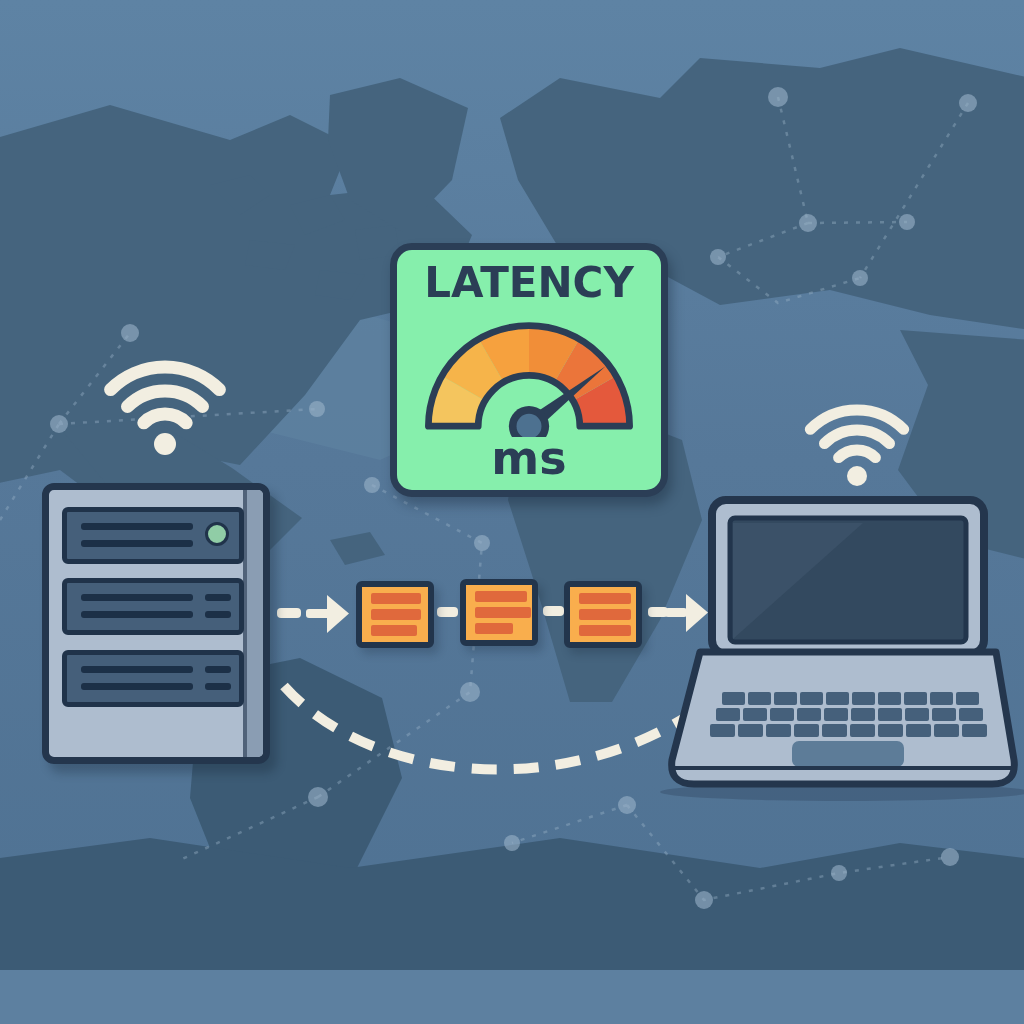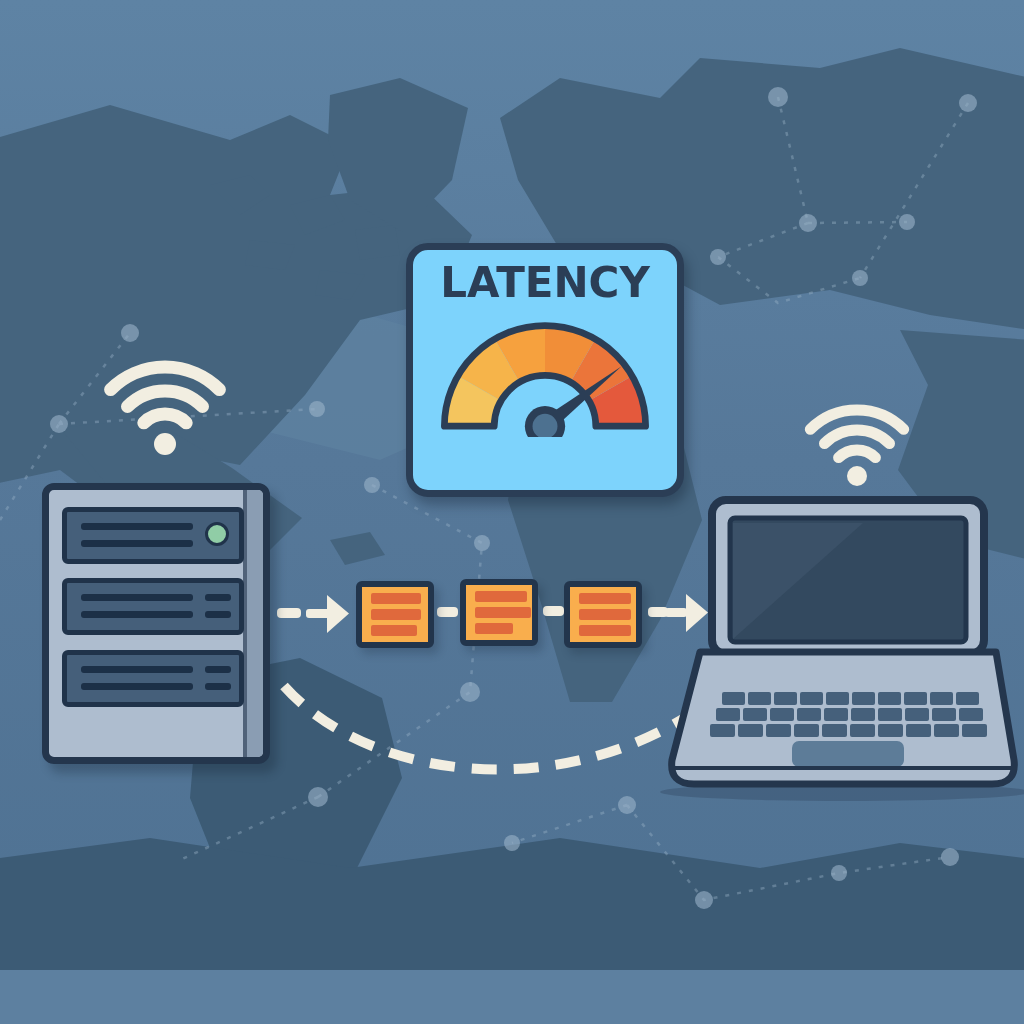--- a/index.html
+++ b/index.html
@@ -34,24 +34,23 @@
   
   .packet{
     position:absolute;top:581px;width:78px;height:67px;background:#f9ae4d;
     border:6px solid #22354c;border-radius:6px;box-sizing:border-box;
     padding:6px 0 0 9px;box-shadow:5px 6px 8px rgba(18,32,48,.22);
   }
   .packet .bar{height:11px;background:#e0693c;border-radius:2px;margin-bottom:5px;}
   
   .card{
     position:absolute;left:390px;top:243px;width:278px;height:254px;
-    background:#7dd3fc;border:7px solid #2b3e56;border-radius:22px;
+    background:#86efac;border:7px solid #2b3e56;border-radius:22px;
     box-sizing:border-box;text-align:center;
     box-shadow:4px 8px 12px rgba(18,32,48,.35);
-    margin-left:16px;
   }
   .card .title{
     margin-top:10px;font-size:42px;font-weight:800;color:#2b3e56;
     letter-spacing:0px;line-height:1.1;
   }
   .card .unit{margin-top:-2px;font-size:46px;font-weight:800;color:#2b3e56;line-height:1;}
   .gauge{display:block;margin:4px auto 0;}
 </style>
 </head>
 <body>
@@ -191,20 +190,21 @@
       <path d="M29.1,68.5 A105,105 0 0 1 67.5,30.1 L93.5,75.1 A53,53 0 0 0 74.1,94.5 Z" fill="#f6b44a"></path>
       <path d="M67.5,30.1 A105,105 0 0 1 120,16 L120,68 A53,53 0 0 0 93.5,75.1 Z" fill="#f6a13e"></path>
       <path d="M120,16 A105,105 0 0 1 172.5,30.1 L146.5,75.1 A53,53 0 0 0 120,68 Z" fill="#f18e38"></path>
       <path d="M172.5,30.1 A105,105 0 0 1 210.9,68.5 L165.9,94.5 A53,53 0 0 0 146.5,75.1 Z" fill="#eb753a"></path>
       <path d="M210.9,68.5 A105,105 0 0 1 225,121 L173,121 A53,53 0 0 0 165.9,94.5 Z" fill="#e4593c"></path>
       <path d="M15,121 A105,105 0 0 1 225,121 L173,121 A53,53 0 0 0 67,121 Z" fill="none" stroke="#2b3e56" stroke-width="7" stroke-linejoin="round"></path>
       <polygon points="115.1,114.7 199.6,58.8 124.9,127.3" fill="#2b3e56"></polygon>
       <circle cx="120" cy="121" r="21" fill="#2b3e56"></circle>
       <circle cx="120" cy="121" r="13" fill="#4d7190"></circle>
     </svg>
+    <div class="unit">ms</div>
   </div>
 
   <svg class="layer" style="left:655px;top:480px" width="375" height="330" viewBox="655 480 375 330">
     <ellipse cx="845" cy="792" rx="185" ry="9" fill="rgba(18,32,48,.2)"></ellipse>
     <rect x="712" y="500" width="272" height="154" rx="14" fill="#aebdcf" stroke="#24364d" stroke-width="8"></rect>
     <rect x="730" y="518" width="236" height="124" rx="5" fill="#33495f" stroke="#22354c" stroke-width="5"></rect>
     <polygon points="733,523 863,523 733,639" fill="#41586f" opacity="0.55"></polygon>
     <path d="M700,652 L996,652 L1014,760 Q1017,784 992,784 L694,784 Q669,784 672,760 Z" fill="#aebdcf" stroke="#24364d" stroke-width="7" stroke-linejoin="round"></path>
     <g fill="#45607b">
       <rect x="722" y="692" width="23" height="13" rx="2"></rect>

